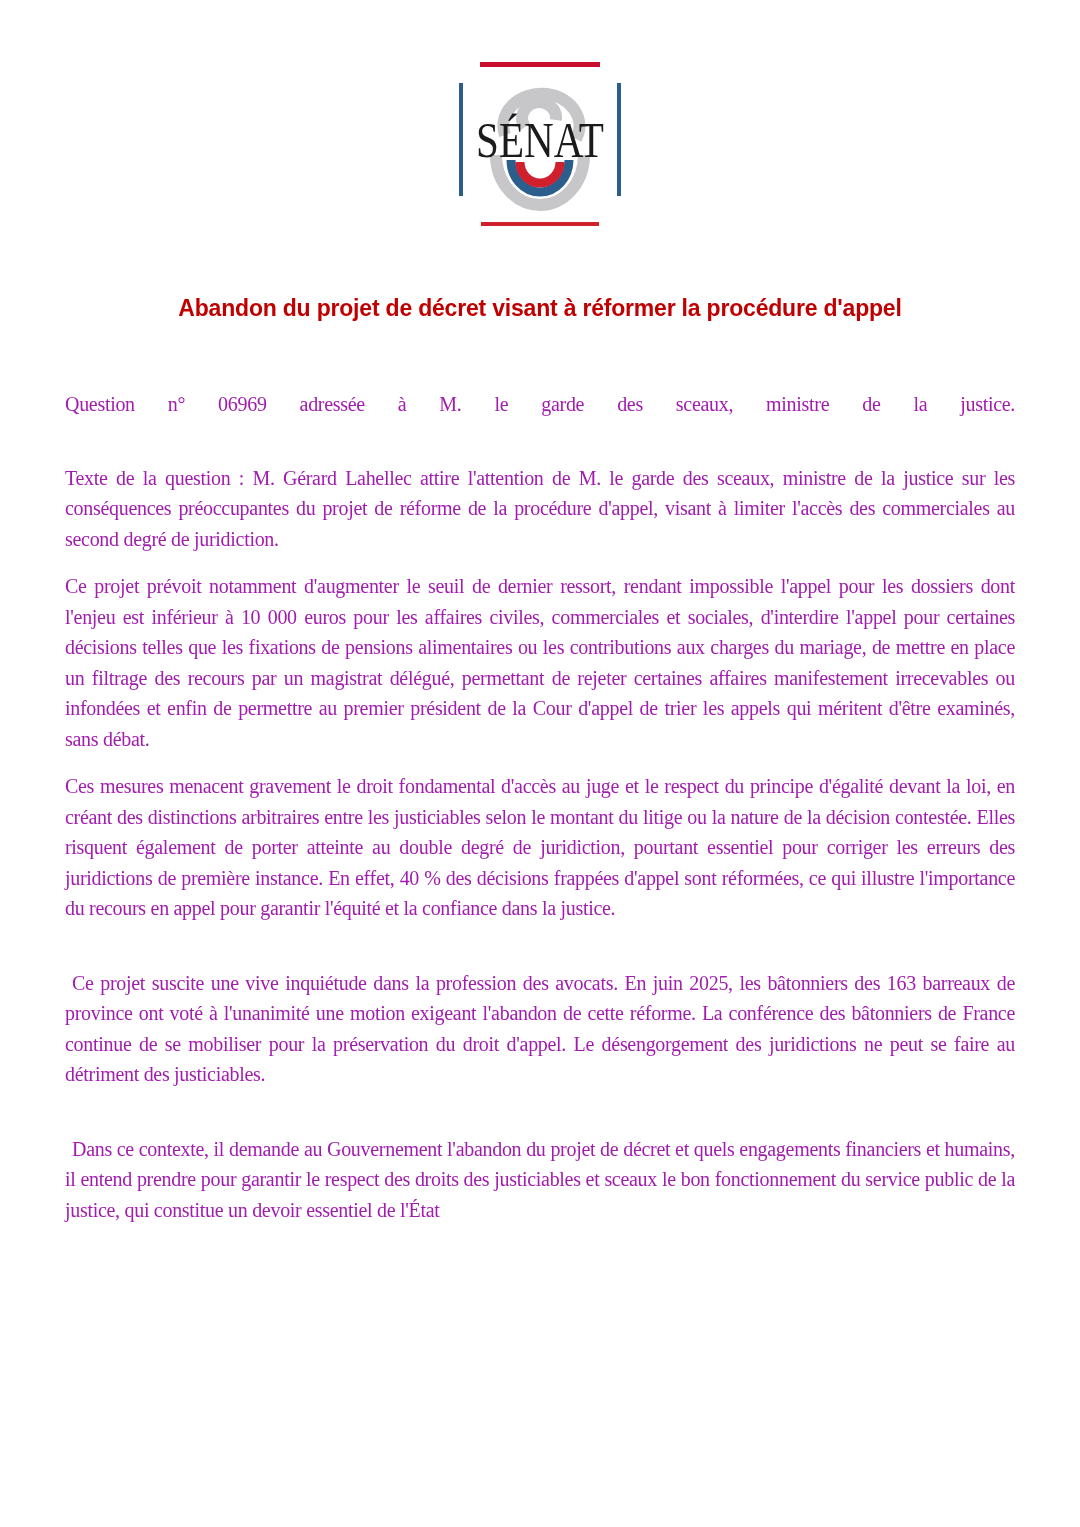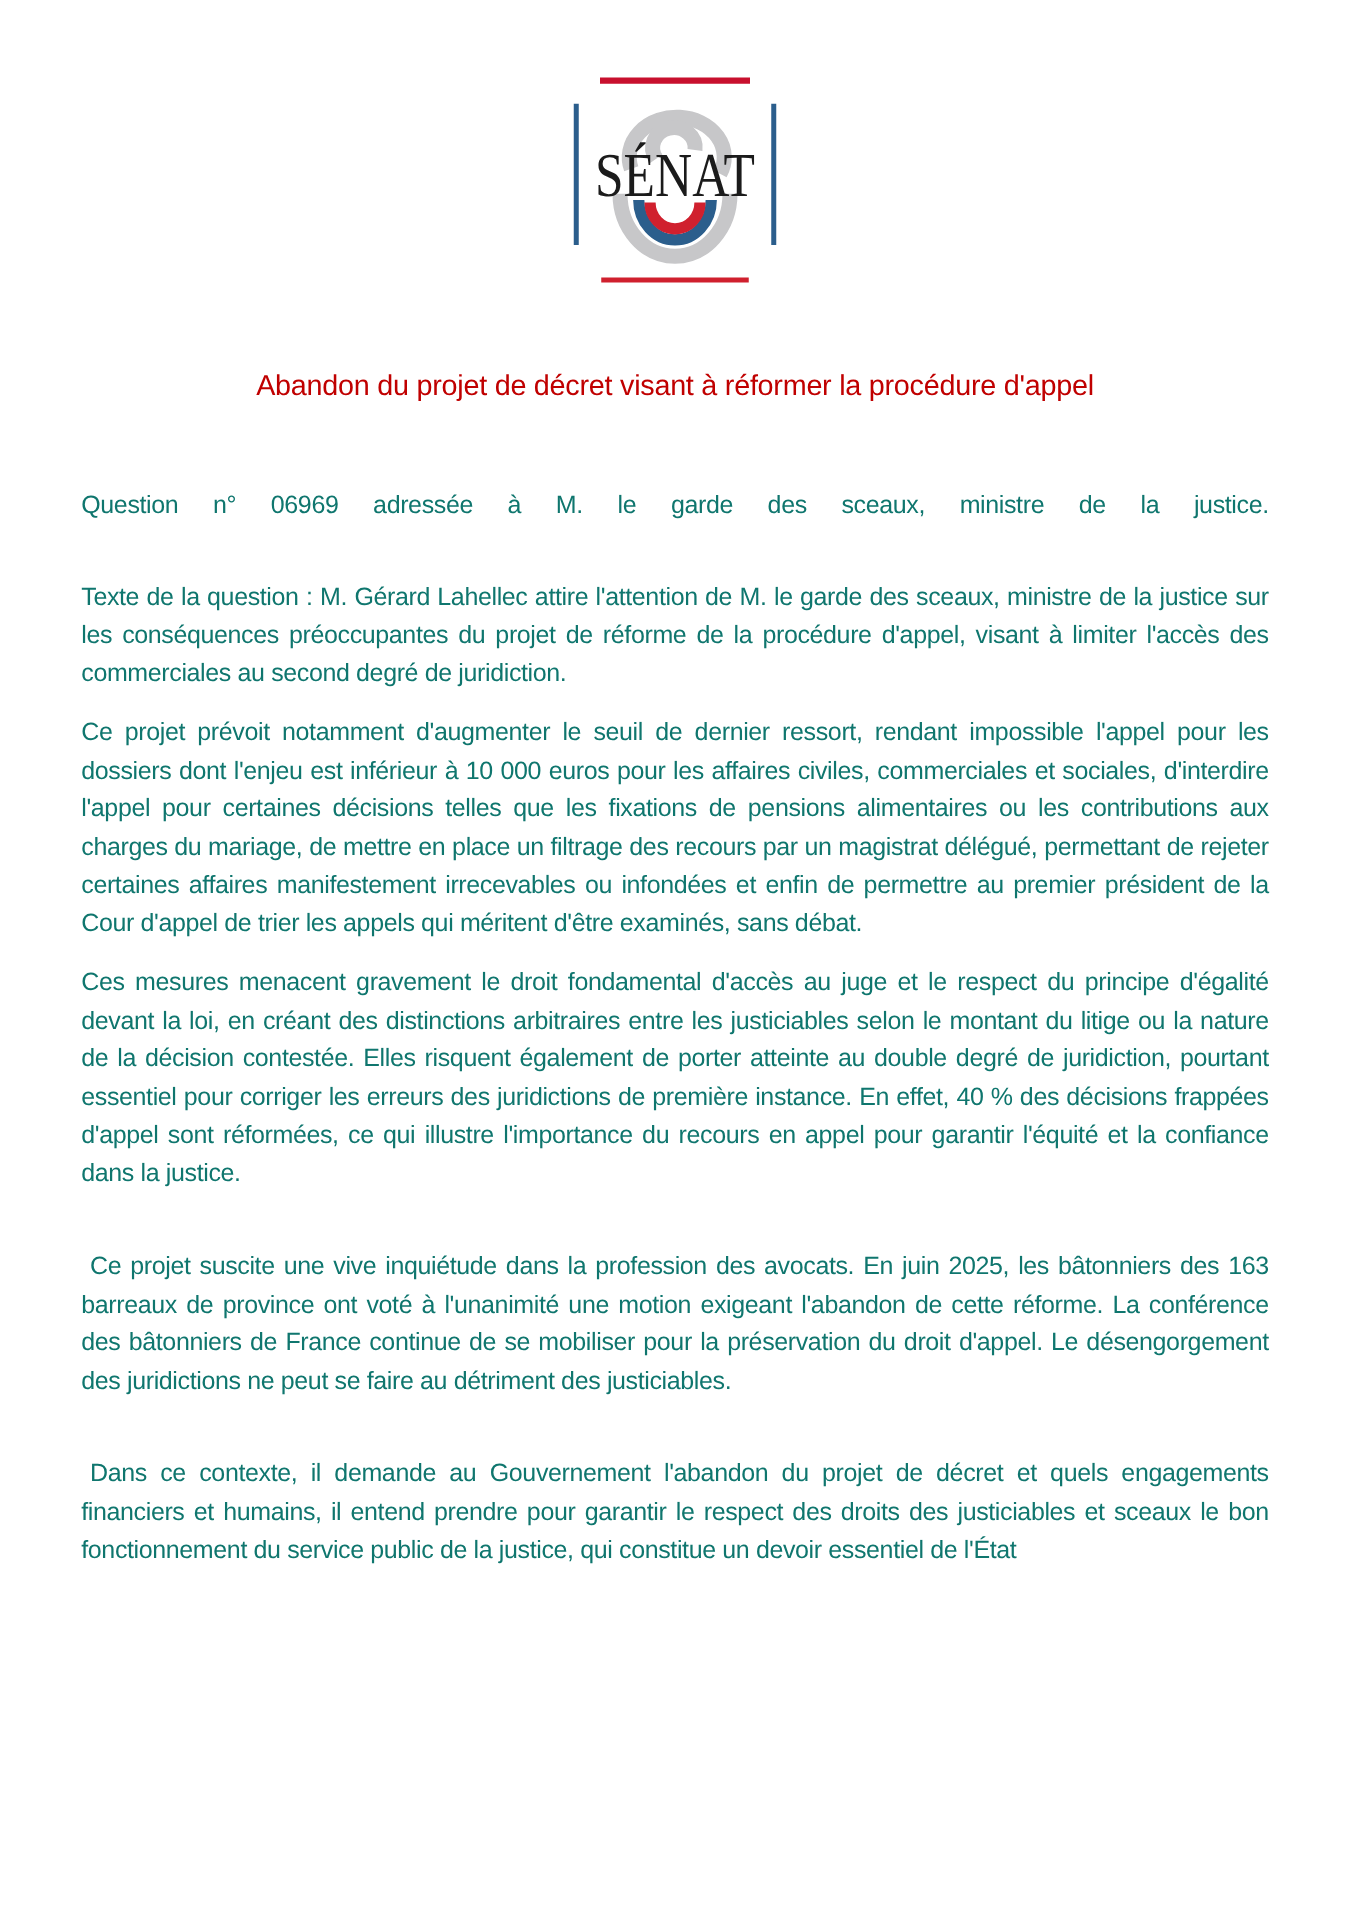--- a/index.html
+++ b/index.html
@@ -22,33 +22,34 @@
   .logo-wrap svg { display: block; }
   .logo-senat-text {
     font-family: "Liberation Serif", serif;
     font-weight: 400;
   }
   h1.title {
     margin: 60px 65px 0 65px;
     text-align: center;
     font-size: 23px;
     line-height: 30px;
-    font-weight: 400;
+    font-weight: 700;
     letter-spacing: -0.2px;
   }
   .content {
     margin: 66px 65px 0 65px;
   }
   p.para {
     margin: 0 0 17px 0;
     font-size: 20px;
     line-height: 30.5px;
-    color: #0f766e;
+    color: #a21caf;
     text-align: justify;
     letter-spacing: -0.3px;
+    font-family: Liberation Serif, serif;
   }
   p.para.force-justify { text-align-last: justify; }
   p.para.gap-large { margin-bottom: 43px; }
   p.para.indent { text-indent: 7px; margin-top: 44px; }
 </style>
 </head>
 <body>
 
 <div class="page">
 

